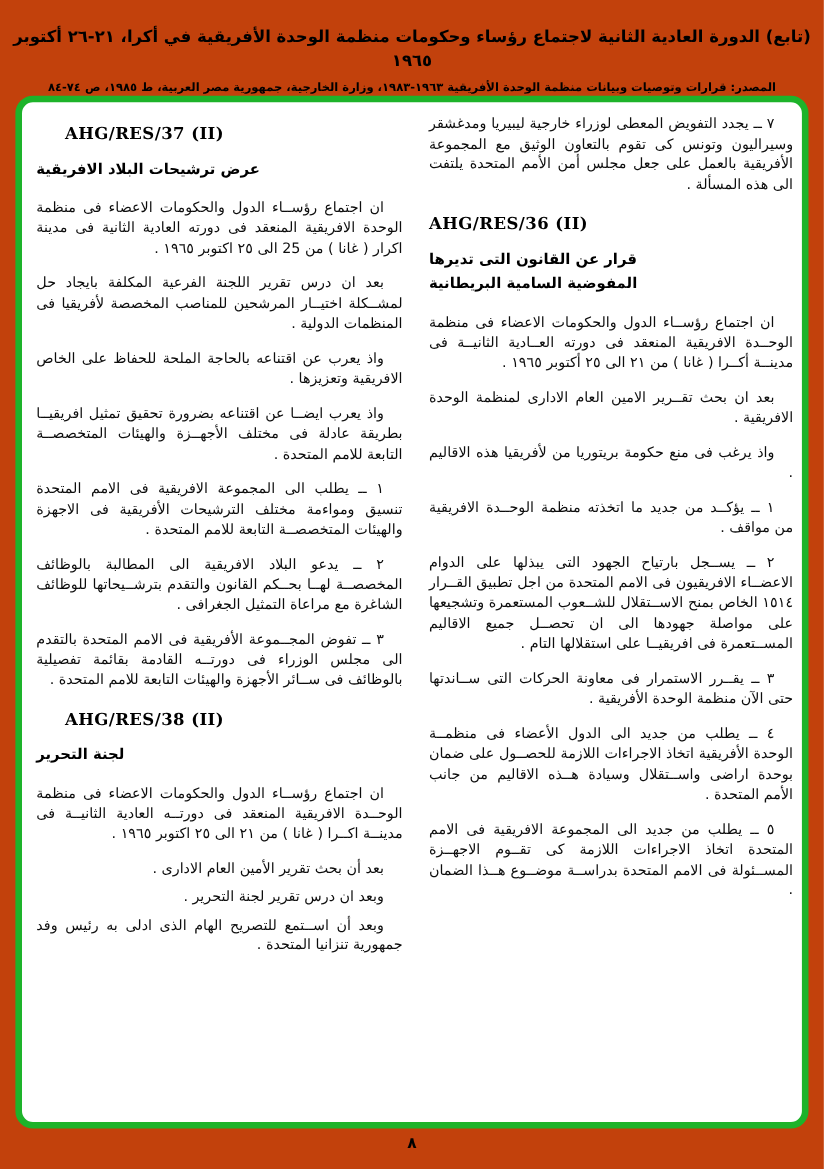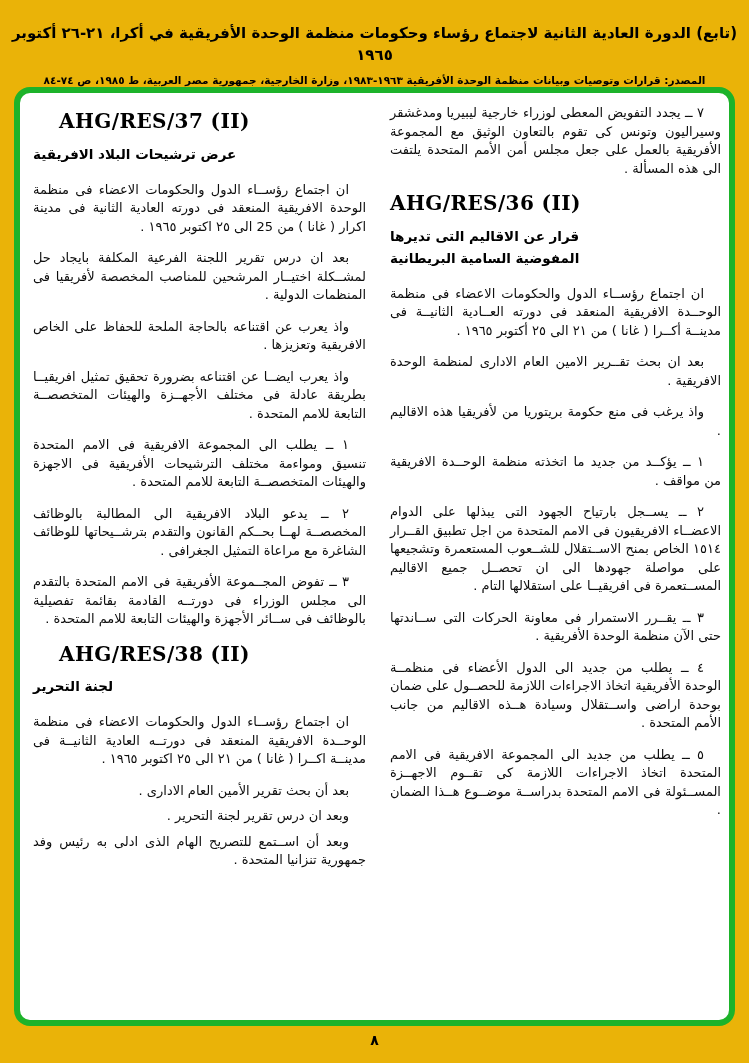--- a/index.html
+++ b/index.html
@@ -1,19 +1,19 @@
 <!DOCTYPE html>
 <html lang="ar"><head>
 <meta charset="utf-8">
 <style>
   html,body{margin:0;padding:0;background:#ffffff;}
   #page{
     position:relative;
     width:749px;height:1063px;
-    background:#eab308;
+    background:#c2410c;
     color:#111;
     font-family:"DejaVu Sans",sans-serif;
     overflow:hidden;
   }
   
   .hdr{
     position:absolute;left:0;top:22px;width:100%;
     text-align:center;direction:rtl;
   }
   .hdr-l1{
@@ -39,21 +39,21 @@
     font-size:13px;line-height:18.5px;
     color:#0d0d0d;
   }
   .col-right{left:390px;top:104px;width:331px;}
   .col-left{left:33px;top:112px;width:333px;}
   .col p{margin:0 0 13px;text-indent:17px;}
   .col p.tight{margin:7px 0 6px;}
   .res-label{
     direction:ltr;text-align:left;
     font-family:"DejaVu Serif","Liberation Serif",serif;
-    font-weight:bold;font-size:20px;letter-spacing:.4px;
+    font-weight:bold;font-size:15px;letter-spacing:.4px;
     margin:0 0 12px;color:#000;
   }
   .res-label.indent{margin-left:26px;}
   .res-label.gap-top{margin-top:16px;}
   .res-title{
     font-weight:bold;text-align:left;
     font-size:13.5px;line-height:22px;
     margin:8px 0 16px;color:#000;
   }
   .res-title .t-line{display:block;}
@@ -75,21 +75,21 @@
   </div>
 
   <div class="frame"></div>
 
   <div class="col col-right">
     <p>٧ ــ يجدد التفويض المعطى لوزراء خارجية ليبيريا ومدغشقر وسيراليون وتونس كى تقوم بالتعاون الوثيق مع المجموعة الأفريقية بالعمل على جعل مجلس أمن الأمم المتحدة يلتفت الى هذه المسألة .</p>
 
     <div class="res-label gap-top">AHG/RES/36 (II)</div>
 
     <div class="res-title">
-      <span class="t-line">قرار عن الاقاليم التى تديرها</span>
+      <span class="t-line">قرار عن القانون التى تديرها</span>
       <span class="t-line">المفوضية السامية البريطانية</span>
     </div>
 
     <p>ان اجتماع رؤســاء الدول والحكومات الاعضاء فى منظمة الوحــدة الافريقية المنعقد فى دورته العــادية الثانيــة فى مدينــة أكــرا ( غانا ) من ٢١ الى ٢٥ أكتوبر ١٩٦٥ .</p>
     <p>بعد ان بحث تقــرير الامين العام الادارى لمنظمة الوحدة الافريقية .</p>
     <p>واذ يرغب فى منع حكومة بريتوريا من لأفريقيا هذه الاقاليم .</p>
     <p>١ ــ يؤكــد من جديد ما اتخذته منظمة الوحــدة الافريقية من مواقف .</p>
     <p>٢ ــ يســجل بارتياح الجهود التى يبذلها على الدوام الاعضــاء الافريقيون فى الامم المتحدة من اجل تطبيق القــرار ١٥١٤ الخاص بمنح الاســتقلال للشــعوب المستعمرة وتشجيعها على مواصلة جهودها الى ان تحصــل جميع الاقاليم المســتعمرة فى افريقيــا على استقلالها التام .</p>
     <p>٣ ــ يقــرر الاستمرار فى معاونة الحركات التى ســاندتها حتى الآن منظمة الوحدة الأفريقية .</p>
     <p>٤ ــ يطلب من جديد الى الدول الأعضاء فى منظمــة الوحدة الأفريقية اتخاذ الاجراءات اللازمة للحصــول على ضمان بوحدة اراضى واســتقلال وسيادة هــذه الاقاليم من جانب الأمم المتحدة .</p>

